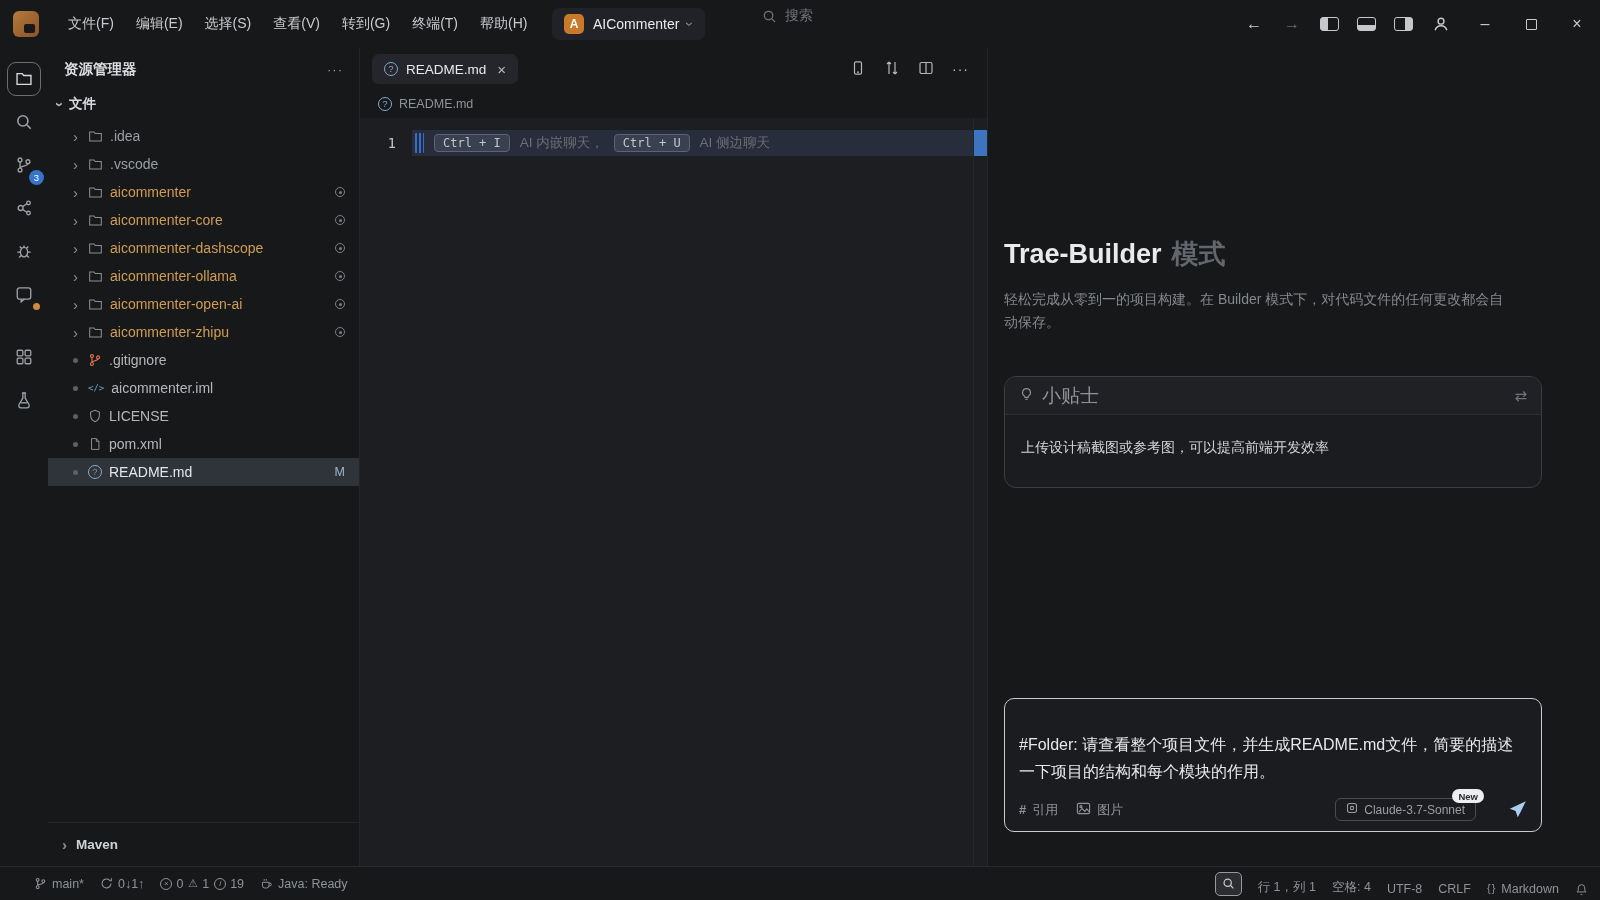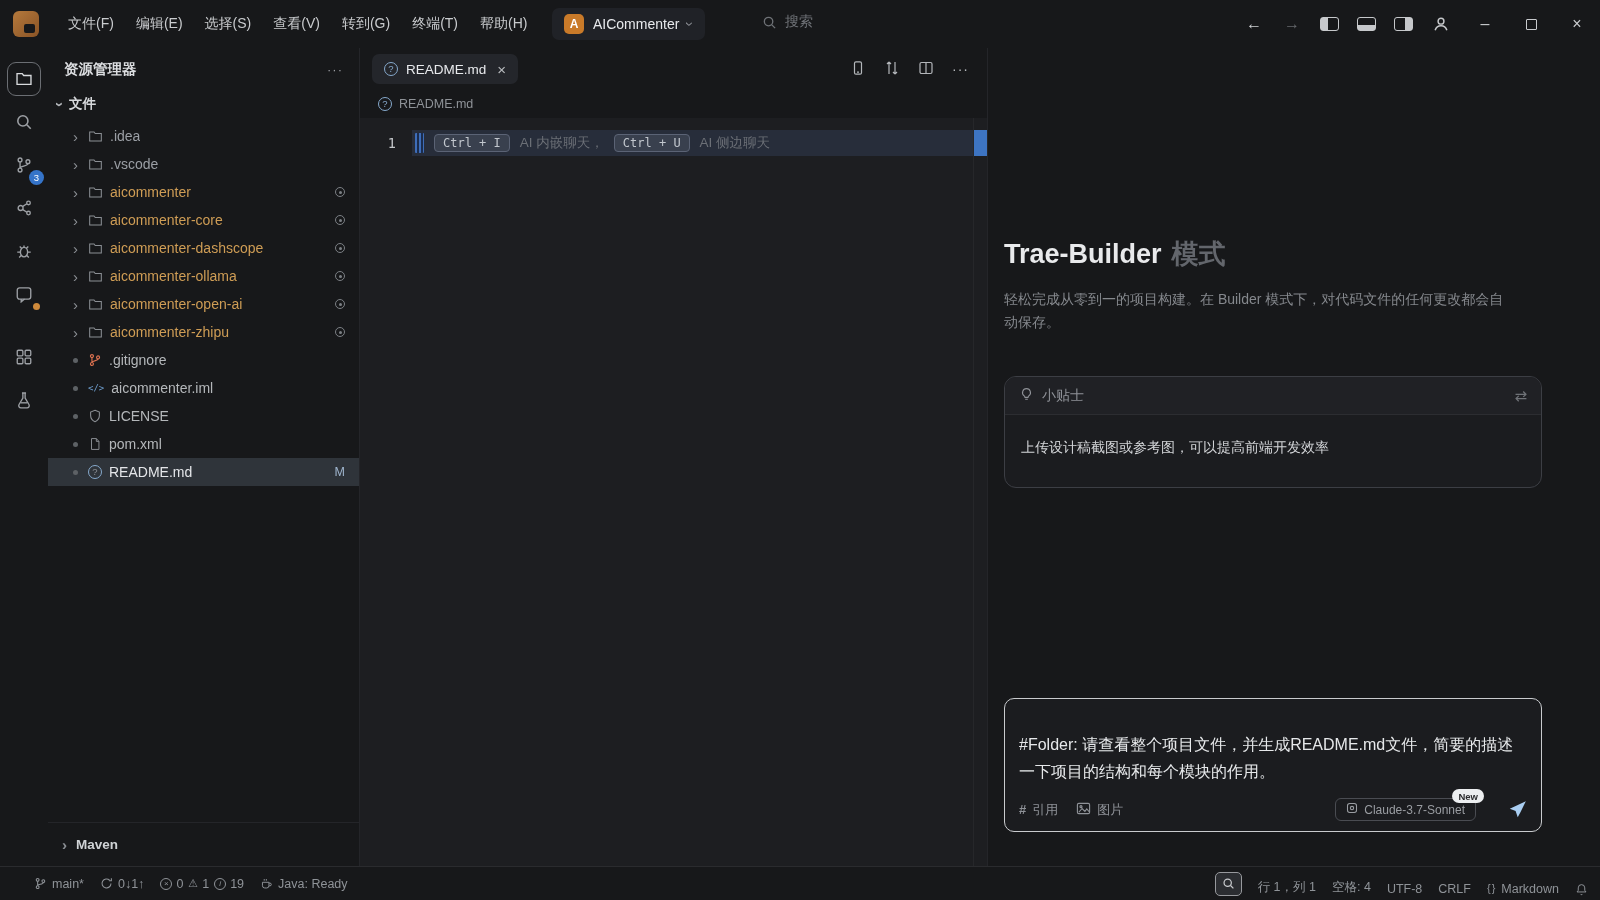--- a/index.html
+++ b/index.html
@@ -27,21 +27,21 @@
   
   .titlebar { height:48px; flex:none; position:relative; display:flex; align-items:center; background:#17181a; }
   .app-logo { width:26px; height:26px; margin-left:13px; border-radius:6px; background:linear-gradient(135deg,#b5793c,#8a5426); position:relative; }
   .app-logo::after { content:""; position:absolute; right:4px; bottom:4px; width:11px; height:9px; background:#17181a; border-radius:2px; }
   .menubar { display:flex; margin-left:18px;justify-content:space-between; }
   .menu-item { padding:5px 11px; color:#c9cbce; font-size:14px; border-radius:5px; cursor:default; }
   .project-switcher { position:absolute; left:552px; top:8px; height:32px; display:flex; align-items:center; gap:9px; padding:0 12px; border-radius:7px; background:#202227; cursor:pointer; }
   .project-badge { width:20px; height:20px; border-radius:5px; background:#c97a29; color:#fff; font-size:12px; font-weight:bold; display:flex; align-items:center; justify-content:center; }
   .project-name { color:#e8eaed; font-size:14px; }
   .project-chev { color:#8f9298; font-size:14px; display:inline-block; }
-  .global-search { position:absolute; left:762px; top:13px; display:flex; align-items:center; gap:8px; color:#6f7277; font-size:14px; cursor:text; }
+  .global-search { position:absolute; left:762px; top:7px; display:flex; align-items:center; gap:8px; color:#6f7277; font-size:14px; cursor:text; }
   .tb-right { position:absolute; right:0; top:0; height:48px; display:flex; align-items:center; }
   .nav-btn { width:38px; height:48px; display:flex; align-items:center; justify-content:center; font-size:16px; color:#cfd1d4; }
   .nav-btn.disabled { color:#66686c; }
   .lyt { width:19px; height:14px; border:1.4px solid #c6c8cb; border-radius:3px; position:relative; margin:0 9px; }
   .lyt::before { content:""; position:absolute; background:#c6c8cb; }
   .lyt-left::before { left:0; top:0; bottom:0; width:7px; }
   .lyt-bottom::before { left:0; right:0; bottom:0; height:5px; }
   .lyt-right::before { right:0; top:0; bottom:0; width:7px; }
   .tb-person { margin:0 12px 0 10px; color:#c6c8cb; display:flex; }
   .win-btn { width:46px; height:48px; display:flex; align-items:center; justify-content:center; color:#c9cbce; font-size:16px; }
@@ -110,21 +110,21 @@
   .panel-tab { color:#c3c6ca; font-size:14px; cursor:pointer; }
   .panel-tab.pill { background:#35383d; border-radius:7px; padding:7px 13px; display:flex; align-items:center; gap:7px; color:#eceef0; font-weight:bold; }
   .beta { font-size:11px; color:#8f9398; font-weight:normal; }
   .panel-header-icons { margin-left:auto; display:flex; align-items:center; gap:23px; color:#b4b7bb; }
   .panel-body { flex:1; position:relative; padding:0 58px 0 16px; }
   .builder-title { margin-top:188px; font-size:27px; }
   .builder-title .tmain { font-weight:bold; color:#e9eaec; }
   .builder-title .tsuffix { color:#63666c; margin-left:10px; }
   .builder-desc { margin-top:16px; width:505px; font-size:14px; line-height:1.65; color:#85888d; }
   .tip-card { margin-top:42px; width:538px; border:1px solid #3c3e44; border-radius:12px; background:#1b1c1f; overflow:hidden; }
-  .tip-head { height:38px; display:flex; align-items:center; gap:8px; padding:0 14px; color:#8f9298; font-size:14px; background:#202125; border-bottom:1px solid #2c2d31; }
+  .tip-head { height:38px; display:flex; align-items:center; gap:8px; padding:0 14px; color:#8f9298; font-size:19px; background:#202125; border-bottom:1px solid #2c2d31; }
   .tip-shuffle { margin-left:auto; color:#6f7277; font-size:15px; cursor:pointer; }
   .tip-body { padding:24px 16px 30px; color:#d3d5d8; font-size:14px; }
   .chat-input { position:absolute; left:16px; bottom:34px; width:538px; border:1px solid #c9cbce; border-radius:10px; background:#1b1c1f; padding:13px 14px 10px; }
   .chat-text { color:#e6e8ea; font-size:16px; line-height:1.68;margin-top:20px; }
   .chat-actions { display:flex; align-items:center; gap:18px; margin-top:12px; color:#8f9298; font-size:13px; }
   .act { display:flex; align-items:center; gap:6px; cursor:pointer; }
   .model-pill { margin-left:auto; position:relative; border:1px solid #4a4c52; border-radius:6px; padding:3px 10px; font-size:12px; color:#9a9da2; display:flex; align-items:center; gap:6px; cursor:pointer; }
   .new-badge { position:absolute; top:-10px; right:-9px; background:#eceef0; color:#2a2b2e; font-size:9.5px; font-weight:bold; border-radius:8px; padding:1.5px 6px; }
   .send-btn { margin-left:14px; color:#a9cdf1; display:flex; cursor:pointer; }
 

